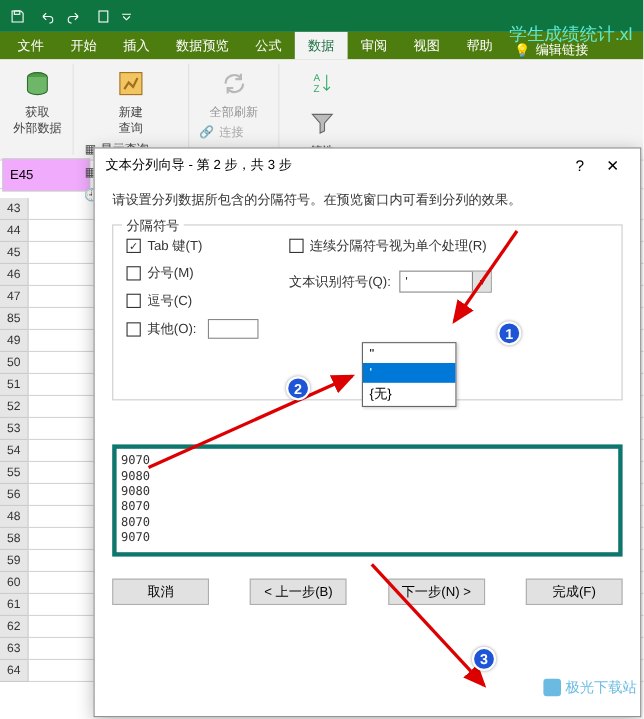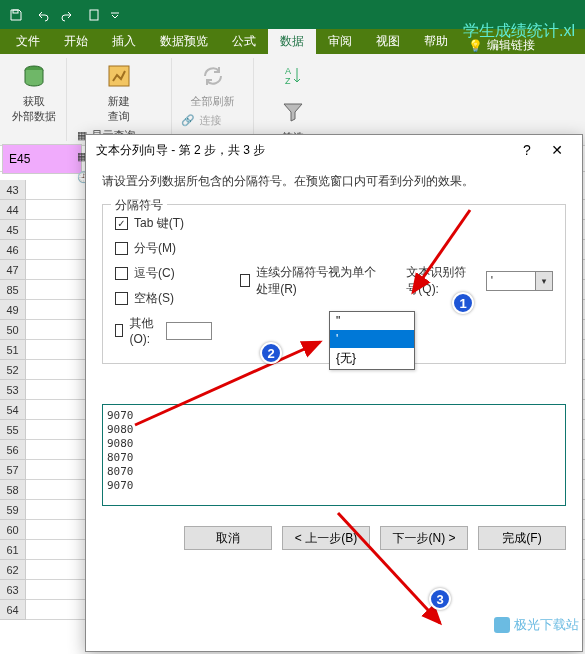--- a/index.html
+++ b/index.html
@@ -42,36 +42,36 @@
 .dialog { position: absolute; left: 85px; top: 134px; width: 498px; height: 518px; background: #fff; border: 1px solid #888; box-shadow: 0 4px 16px rgba(0,0,0,0.3); z-index: 100; }
 .dialog-title { height: 30px; display: flex; align-items: center; padding: 0 10px; font-size: 12px; }
 .dialog-title .spacer { flex: 1; }
 .dialog-title .help, .dialog-title .close { width: 30px; height: 30px; display: flex; align-items: center; justify-content: center; cursor: pointer; font-size: 14px; }
 .dialog-body { padding: 8px 16px; font-size: 12px; color: #333; }
 .dialog-desc { margin-bottom: 14px; }
 .fieldset { border: 1px solid #ccc; padding: 10px 12px 18px; position: relative; }
 .fieldset-legend { position: absolute; top: -8px; left: 8px; background: #fff; padding: 0 4px; font-size: 12px; }
 .delim-row { display: flex; }
 .delim-left { display: flex; flex-direction: column; gap: 8px; }
-.delim-right { margin-left: 28px; display: flex; flex-direction: row; gap: 24px; }
+.delim-right { margin-left: 28px; display: flex; flex-direction: column; gap: 14px; }
 .checkbox { display: flex; align-items: center; gap: 6px; cursor: pointer; }
 .checkbox .box { width: 13px; height: 13px; border: 1px solid #333; display: flex; align-items: center; justify-content: center; font-size: 10px; background: #fff; }
 .other-input { width: 46px; height: 18px; border: 1px solid #888; margin-left: 4px; }
 .qualifier-row { display: flex; align-items: center; gap: 8px; position: relative; }
 .qualifier-select { width: 84px; height: 20px; border: 1px solid #888; display: flex; align-items: center; padding: 0 4px; font-size: 12px; position: relative; }
 .qualifier-select .dd-btn { position: absolute; right: 0; top: 0; width: 17px; height: 100%; border-left: 1px solid #888; background: #e1e1e1; display: flex; align-items: center; justify-content: center; font-size: 9px; }
 .dropdown-list { position: absolute; left: 329px; top: 311px; width: 86px; border: 1px solid #666; background: #fff; z-index: 200; box-shadow: 1px 1px 3px rgba(0,0,0,0.2); }
 .dropdown-item { padding: 2px 6px; font-size: 12px; cursor: pointer; }
 .dropdown-item.selected { background: #0078d7; color: #fff; }
 
 .preview-label { margin-top: 14px; font-size: 12px; }
-.preview-box { margin-top: 40px; border: 1px solid #0f766e; height: 102px; padding: 4px; overflow: auto; background: #fff; }
+.preview-box { margin-top: 40px; border: 4px solid #0f766e; height: 102px; padding: 4px; overflow: auto; background: #fff; }
 .preview-inner { background: #fff; font-size: 11px; line-height: 14px; font-family: monospace; white-space: pre; }
 
-.dialog-buttons { display: flex; justify-content: flex-end; gap: 10px; padding: 12px 16px; }
+.dialog-buttons { display: flex; justify-content: space-between; gap: 10px; padding: 12px 16px; }
 .dlg-btn { min-width: 88px; height: 24px; border: 1px solid #adadad; background: #e1e1e1; font-size: 12px; cursor: pointer; padding: 0 8px; }
 
 
 .arrow { position: absolute; pointer-events: none; z-index: 300; }
 .num-badge { position: absolute; width: 22px; height: 22px; border-radius: 50%; background: #1e55d6; border: 2px solid #fff; color: #fff; font-weight: bold; font-size: 13px; display: flex; align-items: center; justify-content: center; z-index: 310; box-shadow: 0 0 3px rgba(0,0,0,0.4); }
 .watermark { position: absolute; right: 6px; bottom: 20px; font-size: 13px; color: #39a4d8; opacity: 0.75; z-index: 320; display: flex; align-items: center; gap: 4px; }
 .watermark .wm-icon { width: 16px; height: 16px; background: #39a4d8; border-radius: 3px; }
 </style>
 </head>
 <body>
@@ -236,21 +236,21 @@
       <div class="row-header">47</div>
       <div class="row-header">85</div>
       <div class="row-header">49</div>
       <div class="row-header">50</div>
       <div class="row-header">51</div>
       <div class="row-header">52</div>
       <div class="row-header">53</div>
       <div class="row-header">54</div>
       <div class="row-header">55</div>
       <div class="row-header">56</div>
-      <div class="row-header">57</div>
+      <div class="row-header">48</div>
       <div class="row-header">58</div>
       <div class="row-header">59</div>
       <div class="row-header">60</div>
       <div class="row-header">61</div>
       <div class="row-header">62</div>
       <div class="row-header">63</div>
       <div class="row-header">64</div>
     </div>
   <div class="grid-area" id="grid-area">
       <div class="grid-cell-border"></div>
@@ -295,24 +295,20 @@
               <span class="box">✓</span>
               <span>Tab 键(T)</span>
             </label>
           <label class="checkbox">
               <span class="box"></span>
               <span>分号(M)</span>
             </label>
           <label class="checkbox">
               <span class="box"></span>
               <span>逗号(C)</span>
-            </label>
-          <label class="checkbox">
-              <span class="box"></span>
-              <span>空格(S)</span>
             </label>
           <label class="checkbox">
               <span class="box"></span>
               <span>其他(O):</span>
               <input class="other-input" style="">
             </label>
         </div>
         <div class="delim-right">
           <label class="checkbox">
               <span class="box"></span>

